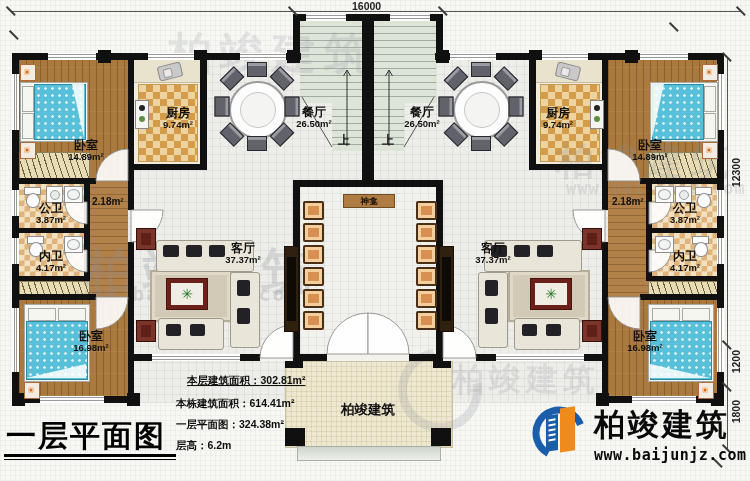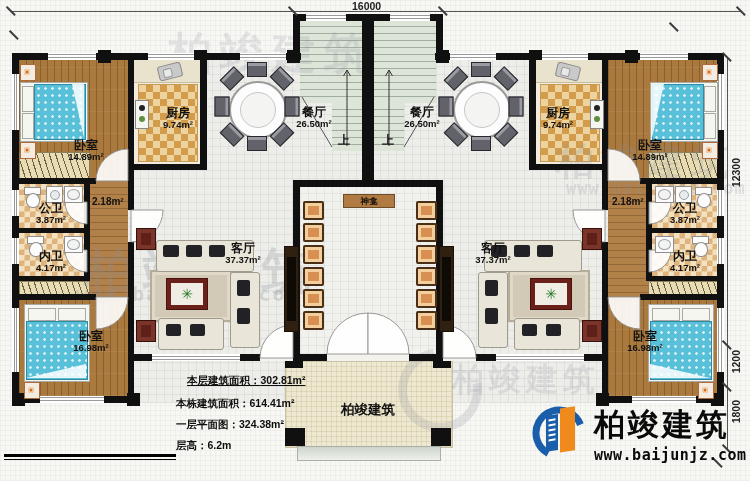--- a/index.html
+++ b/index.html
@@ -457,20 +457,21 @@
   <div class="tick" style="left:721px;top:344px;"></div>
   <div class="tick" style="left:721px;top:386px;"></div>
   <div class="tick" style="left:721px;top:448px;"></div>
   <div class="dimtxt vtxt" style="left:730px;top:158px;">12300</div>
   <div class="dimtxt vtxt" style="left:730px;top:350px;">1200</div>
   <div class="dimtxt vtxt" style="left:730px;top:400px;">1800</div>
   <div class="tick" style="left:8px;top:34px;"></div>
   <div class="tick" style="left:668px;top:26px;"></div>
   <div class="tick" style="left:712px;top:462px;"></div>
 
+  <div id="title">一层平面图</div>
   <div class="rule" style="left:4px;top:454px;width:172px;height:2.5px;"></div>
   <div class="rule" style="left:4px;top:459px;width:172px;height:1px;"></div>
 
   <div class="stat-row" style="left:187px;top:374px;text-decoration:underline;">
     <span>本层建筑面积：</span><span class="v">302.81m²</span>
   </div>
   <div class="stat-row" style="left:176px;top:397px;">
     <span>本栋建筑面积：</span><span class="v">614.41m²</span>
   </div>
   <div class="stat-row" style="left:176px;top:418px;">

